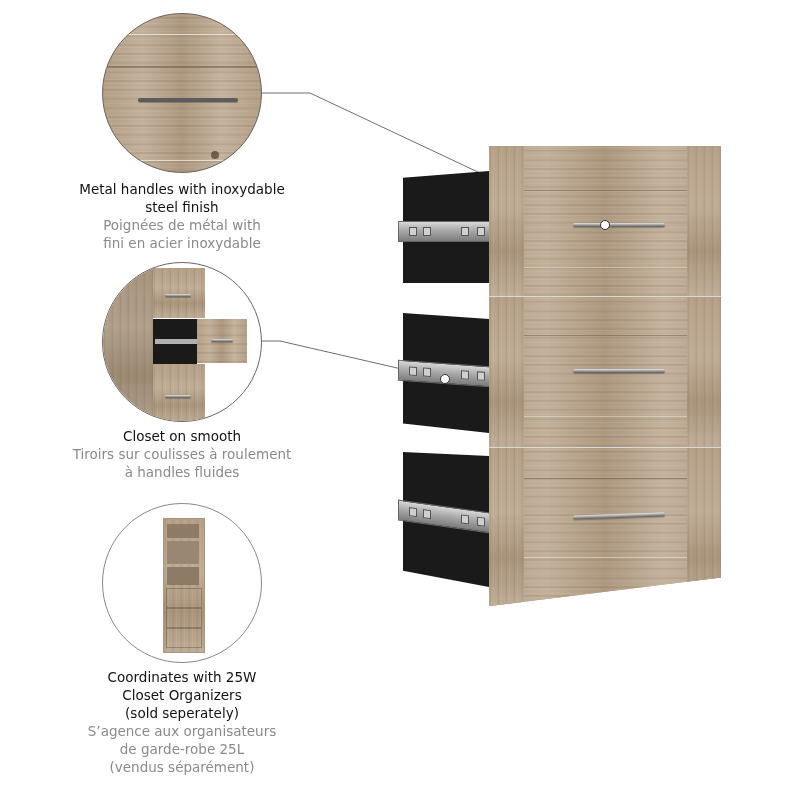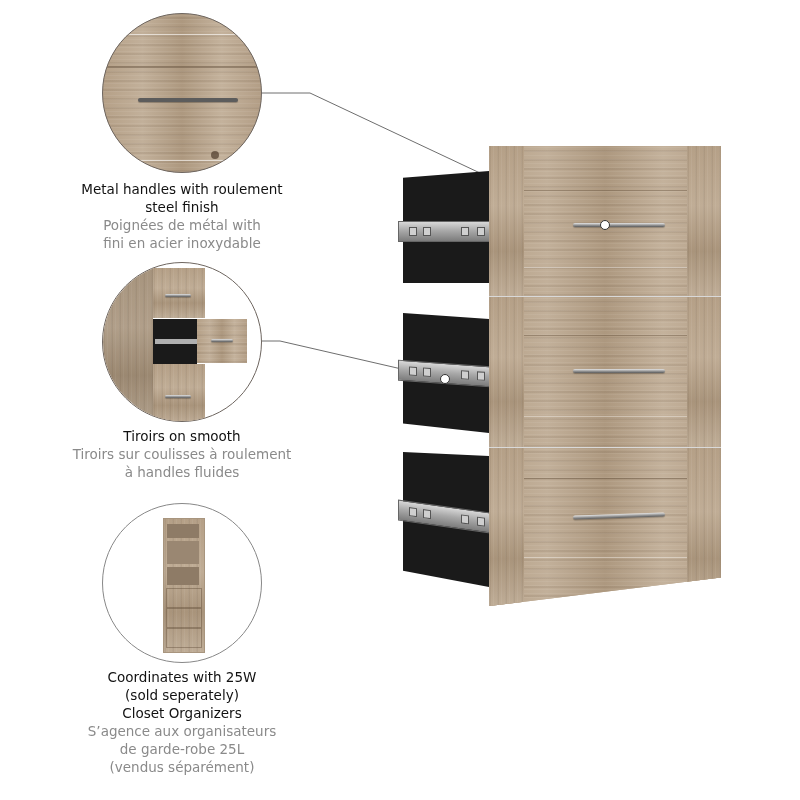--- a/index.html
+++ b/index.html
@@ -60,56 +60,56 @@
 </svg>
 
 <div class="circle wood" style="left:102px; top:13px; width:160px; height:160px;">
   <div class="abs" style="left:0; top:20px; width:160px; height:1px; background:rgba(255,255,255,0.6);"></div>
   <div class="abs" style="left:0; top:52px; width:160px; height:2px; background:rgba(90,70,50,0.45);"></div>
   <div class="abs" style="left:0; top:146px; width:160px; height:1px; background:rgba(255,255,255,0.6);"></div>
   <div class="handle" style="left:35px; top:84px; width:100px; height:4px; background:#5c5c5c;"></div>
   <div class="abs" style="left:108px; top:137px; width:8px; height:8px; border-radius:50%; background:rgba(60,40,25,0.6);"></div>
 </div>
 <div class="caption" style="left:52px; top:180px;">
-  <span class="en">Metal handles with roulement</span>
+  <span class="en">Metal handles with inoxydable</span>
   <span class="en">steel finish</span>
   <span class="fr">Poignées de métal with</span>
   <span class="fr">fini en acier inoxydable</span>
 </div>
 
 <div class="circle" style="left:102px; top:262px; width:160px; height:160px;">
   <div class="woodv abs" style="left:0; top:0; width:50px; height:160px; filter:brightness(0.92);"></div>
   <div class="woodv abs" style="left:50px; top:5px; width:52px; height:50px;"></div>
   <div class="handle" style="left:62px; top:31px; width:26px; height:3px;"></div>
   <div class="abs" style="left:50px; top:56px; width:44px; height:45px; background:#1a1a1a;"></div>
   <div class="abs" style="left:52px; top:76px; width:42px; height:5px; background:#b0b0b0;"></div>
   <div class="wood abs" style="left:94px; top:56px; width:50px; height:44px;"></div>
   <div class="handle" style="left:108px; top:76px; width:22px; height:3px;"></div>
   <div class="woodv abs" style="left:50px; top:101px; width:52px; height:59px;"></div>
   <div class="handle" style="left:62px; top:132px; width:26px; height:3px;"></div>
 </div>
 <div class="caption" style="left:52px; top:427px;">
-  <span class="en">Tiroirs on smooth</span>
+  <span class="en">Closet on smooth</span>
   <span class="fr">Tiroirs sur coulisses à roulement</span>
   <span class="fr">à handles fluides</span>
 </div>
 
 <div class="circle" style="left:102px; top:503px; width:160px; height:160px; border-color:#888;">
   <div class="woodv abs" style="left:60px; top:14px; width:40px; height:133px; border:1px solid #a8957e;"></div>
   <div class="abs" style="left:64px; top:20px; width:32px; height:14px; background:#8e7b66;"></div>
   <div class="abs" style="left:64px; top:37px; width:32px; height:23px; background:#9a8772;"></div>
   <div class="abs" style="left:64px; top:63px; width:32px; height:18px; background:#8e7b66;"></div>
   <div class="abs" style="left:63px; top:84px; width:34px; height:18px; border:1px solid rgba(90,70,50,0.4);"></div>
   <div class="abs" style="left:63px; top:104px; width:34px; height:18px; border:1px solid rgba(90,70,50,0.4);"></div>
   <div class="abs" style="left:63px; top:124px; width:34px; height:18px; border:1px solid rgba(90,70,50,0.4);"></div>
 </div>
 <div class="caption" style="left:52px; top:668px;">
   <span class="en">Coordinates with 25W</span>
+  <span class="en">Closet Organizers</span>
   <span class="en">(sold seperately)</span>
-  <span class="en">Closet Organizers</span>
   <span class="fr">S’agence aux organisateurs</span>
   <span class="fr">de garde-robe 25L</span>
   <span class="fr">(vendus séparément)</span>
 </div>
 
 <div>
 
   <div class="box" style="left:403px; top:171px; width:86px; height:112px; clip-path:polygon(0 6%, 100% 0, 100% 100%, 0 100%);"></div>
   <div class="slide" style="left:398px; top:221px; width:90px;">
     <span class="hole" style="left:10px;"></span>

